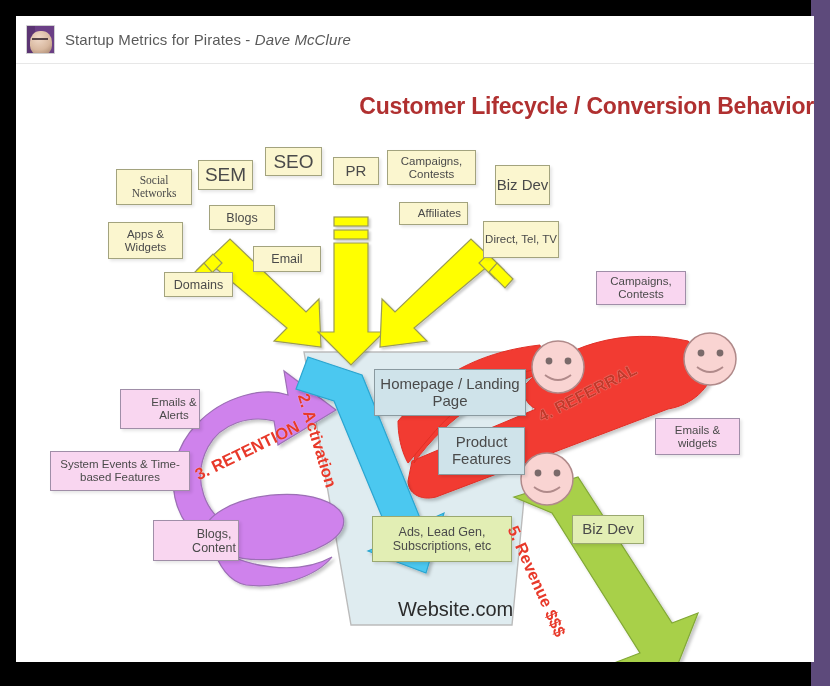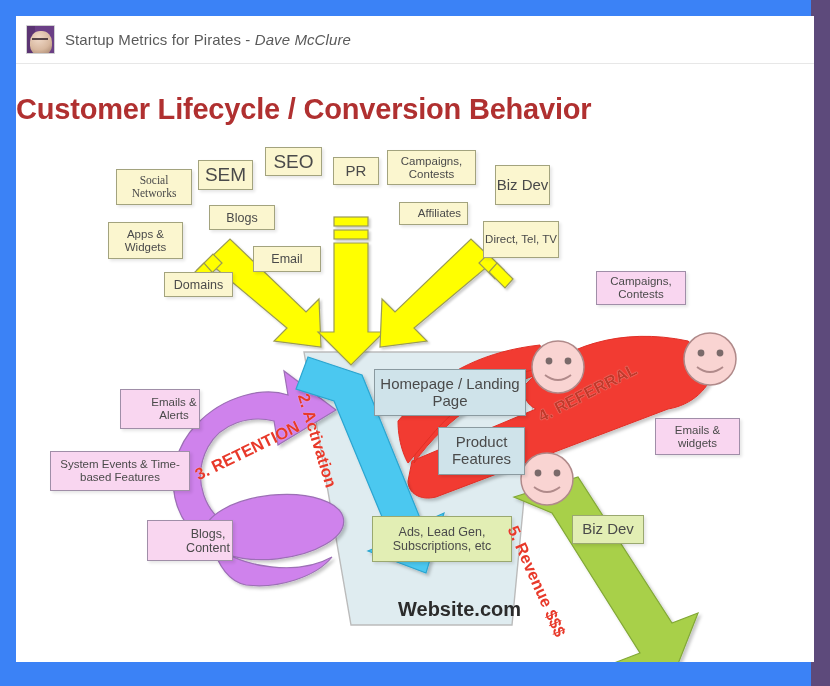--- a/index.html
+++ b/index.html
@@ -6,21 +6,21 @@
     margin: 0; padding: 0;
     width: 830px; height: 686px;
     background: #5d4a7b;
     font-family: "Liberation Sans", sans-serif;
     overflow: hidden;
   }
   #frame {
     position: absolute;
     left: 0; top: 0;
     width: 811px; height: 686px;
-    background: #3b82f6;
+    background: #000000;
   }
   #card {
     position: absolute;
     left: 16px; top: 16px;
     width: 798px; height: 646px;
     background: #ffffff;
     box-sizing: border-box;
   }
   
   #header {
@@ -75,22 +75,22 @@
     position: absolute;
     left: 0; top: 49px;
     width: 798px; height: 597px;
     background: #ffffff;
     overflow: hidden;
   }
   #chart-title {
     position: absolute;
     left: 0; top: 28px;
     width: 798px;
-    text-align: left;
-    font-size: 29px;
+    text-align: right;
+    font-size: 23px;
     font-weight: bold;
     color: #b03030;
     letter-spacing: -.2px;
   }
   
   .lbl {
     position: absolute;
     box-sizing: border-box;
     display: flex;
     align-items: center;
@@ -123,21 +123,21 @@
   }
   #cap-acq { left: 258px; top: 196px; font-size: 17px; letter-spacing:.3px; }
   #cap-act { left: 296px; top: 326px; font-size: 16.5px; transform: rotate(73deg); transform-origin: left top; }
   #cap-ret { left: 176px; top: 402px; font-size: 16.5px; transform: rotate(-26deg); transform-origin: left top; color:#e8392a;}
   #cap-ref { left: 519px; top: 344px; font-size: 16.5px; transform: rotate(-27deg); transform-origin: left top; color:#c0392b;}
   #cap-rev { left: 505px; top: 458px; font-size: 16.5px; transform: rotate(66deg); transform-origin: left top; color:#e8392a;}
 
   #website-label {
     position: absolute;
     left: 382px; top: 533px;
-    font-size: 20px; font-weight: bold; color: #2b2b2b;
+    font-size: 20px; font-weight: normal; color: #2b2b2b;
     z-index: 35;
   }
 
   svg.layer { position: absolute; left: 0; top: 0; width: 798px; height: 597px; }
   #svg-back  { z-index: 5; }
   #svg-mid   { z-index: 15; }
   #svg-front { z-index: 25; }
 </style>
 </head>
 <body>
@@ -268,21 +268,21 @@
           <div class="lbl yellowbox sm" style="left: 193px; top: 140px; width: 66px; height: 25px;">Blogs</div>
           <div class="lbl yellowbox tiny" style="left: 383px; top: 137px; width: 69px; height: 23px; padding-left: 12px;">Affiliates</div>
           <div class="lbl yellowbox tiny" style="left: 92px; top: 157px; width: 75px; height: 37px;">Apps &amp; Widgets</div>
           <div class="lbl yellowbox sm" style="left: 237px; top: 181px; width: 68px; height: 26px;">Email</div>
           <div class="lbl yellowbox tiny" style="left: 467px; top: 156px; width: 76px; height: 37px;">Direct, Tel, TV</div>
           <div class="lbl yellowbox sm" style="left: 148px; top: 207px; width: 69px; height: 25px;">Domains</div>
           <div class="lbl bluebox md" style="left: 358px; top: 304px; width: 152px; height: 47px;">Homepage / Landing Page</div>
           <div class="lbl bluebox md" style="left: 422px; top: 362px; width: 87px; height: 48px;">Product Features</div>
           <div class="lbl pinkbox tiny" style="left: 104px; top: 324px; width: 80px; height: 40px; padding-left: 28px;">Emails &amp; Alerts</div>
           <div class="lbl pinkbox tiny" style="left: 34px; top: 386px; width: 140px; height: 40px;">System Events &amp; Time-based Features</div>
-          <div class="lbl pinkbox sm" style="left: 131px; top: 455px; width: 86px; height: 41px; padding-left: 36px;">Blogs, Content</div>
+          <div class="lbl pinkbox sm" style="left: 137px; top: 455px; width: 86px; height: 41px; padding-left: 36px;">Blogs, Content</div>
           <div class="lbl pinkbox tiny" style="left: 580px; top: 206px; width: 90px; height: 34px;">Campaigns, Contests</div>
           <div class="lbl pinkbox tiny" style="left: 639px; top: 353px; width: 85px; height: 37px;">Emails &amp; widgets</div>
           <div class="lbl greenbox sm" style="left: 356px; top: 451px; width: 140px; height: 46px;">Ads, Lead Gen, Subscriptions, etc</div>
           <div class="lbl greenbox md" style="left: 556px; top: 450px; width: 72px; height: 29px;">Biz Dev</div>
         </div>
 
     </div>
   </div>
 </div>
 

